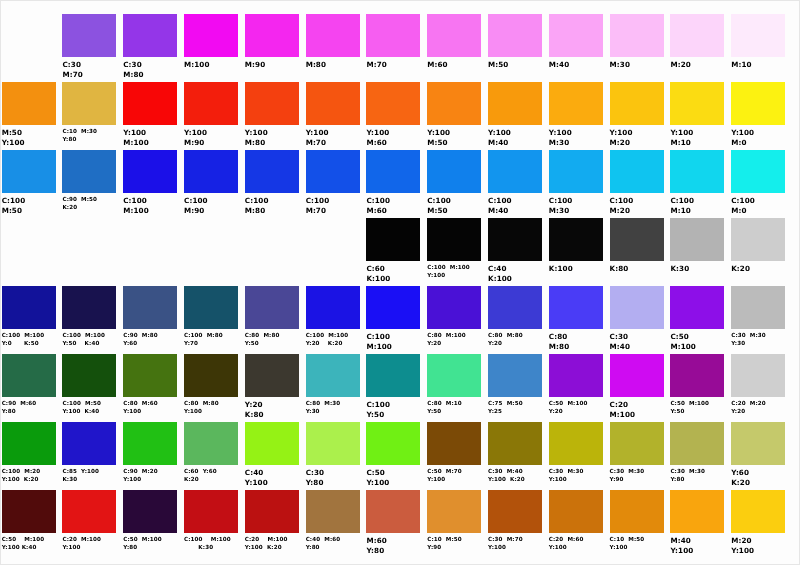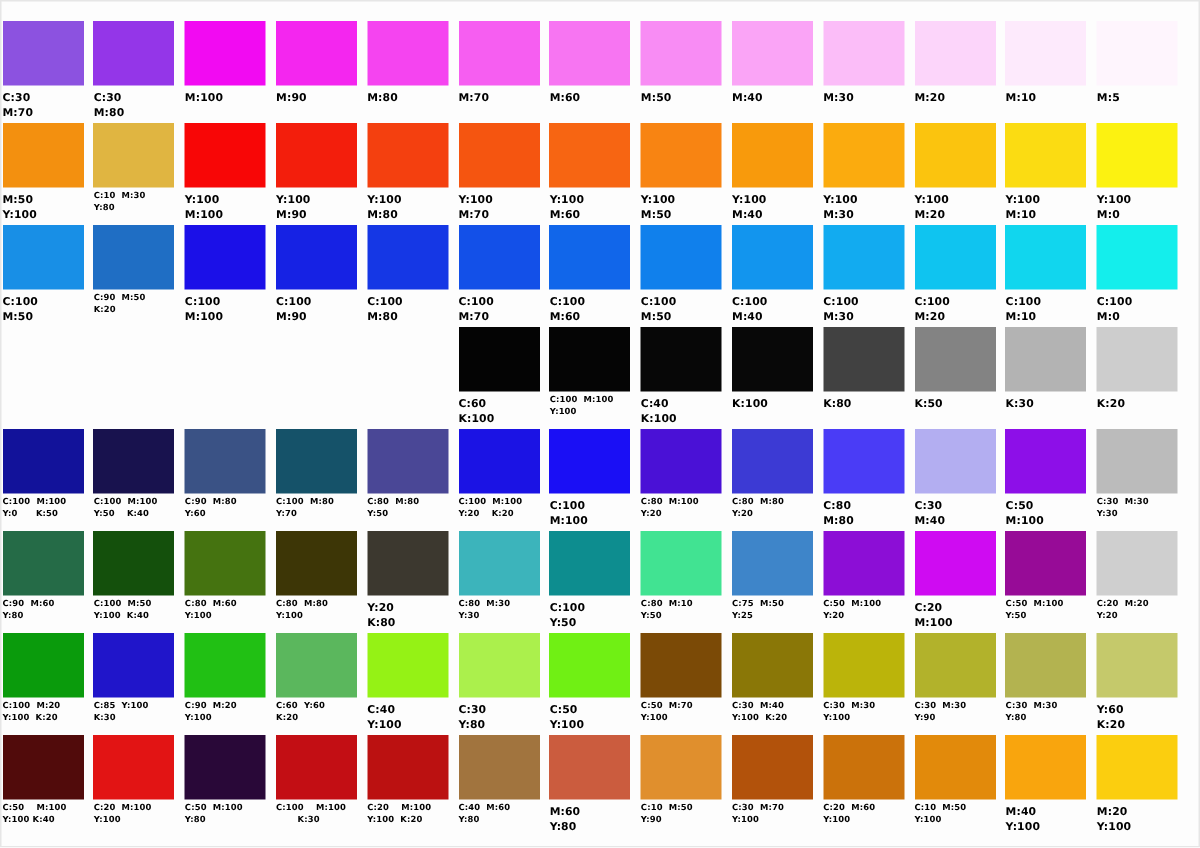--- a/index.html
+++ b/index.html
@@ -119,24 +119,20 @@
           <div class="swatch-label big">M:30</div>
         </div>
         <div class="swatch-cell">
           <span class="swatch-chip" style="background: rgb(252, 213, 250);"></span>
           <div class="swatch-label big">M:20</div>
         </div>
         <div class="swatch-cell">
           <span class="swatch-chip" style="background: rgb(253, 234, 252);"></span>
           <div class="swatch-label big">M:10</div>
         </div>
-        <div class="swatch-cell">
-          <span class="swatch-chip" style="background: rgb(254, 245, 253);"></span>
-          <div class="swatch-label big">M:5</div>
-        </div>
       </div>
       <div class="swatch-row">
         <div class="swatch-cell">
           <span class="swatch-chip" style="background: rgb(243, 144, 15);"></span>
           <div class="swatch-label big">M:50
 Y:100</div>
         </div>
         <div class="swatch-cell">
           <span class="swatch-chip" style="background: rgb(224, 181, 65);"></span>
           <div class="swatch-label wide">C:10  M:30
@@ -281,24 +277,20 @@
           <div class="swatch-label big">C:40
 K:100</div>
         </div>
         <div class="swatch-cell">
           <span class="swatch-chip" style="background: rgb(8, 8, 8);"></span>
           <div class="swatch-label big">K:100</div>
         </div>
         <div class="swatch-cell">
           <span class="swatch-chip" style="background: rgb(65, 65, 65);"></span>
           <div class="swatch-label big">K:80</div>
-        </div>
-        <div class="swatch-cell">
-          <span class="swatch-chip" style="background: rgb(131, 131, 131);"></span>
-          <div class="swatch-label big">K:50</div>
         </div>
         <div class="swatch-cell">
           <span class="swatch-chip" style="background: rgb(179, 179, 179);"></span>
           <div class="swatch-label big">K:30</div>
         </div>
         <div class="swatch-cell">
           <span class="swatch-chip" style="background: rgb(205, 205, 205);"></span>
           <div class="swatch-label big">K:20</div>
         </div>
       </div>

